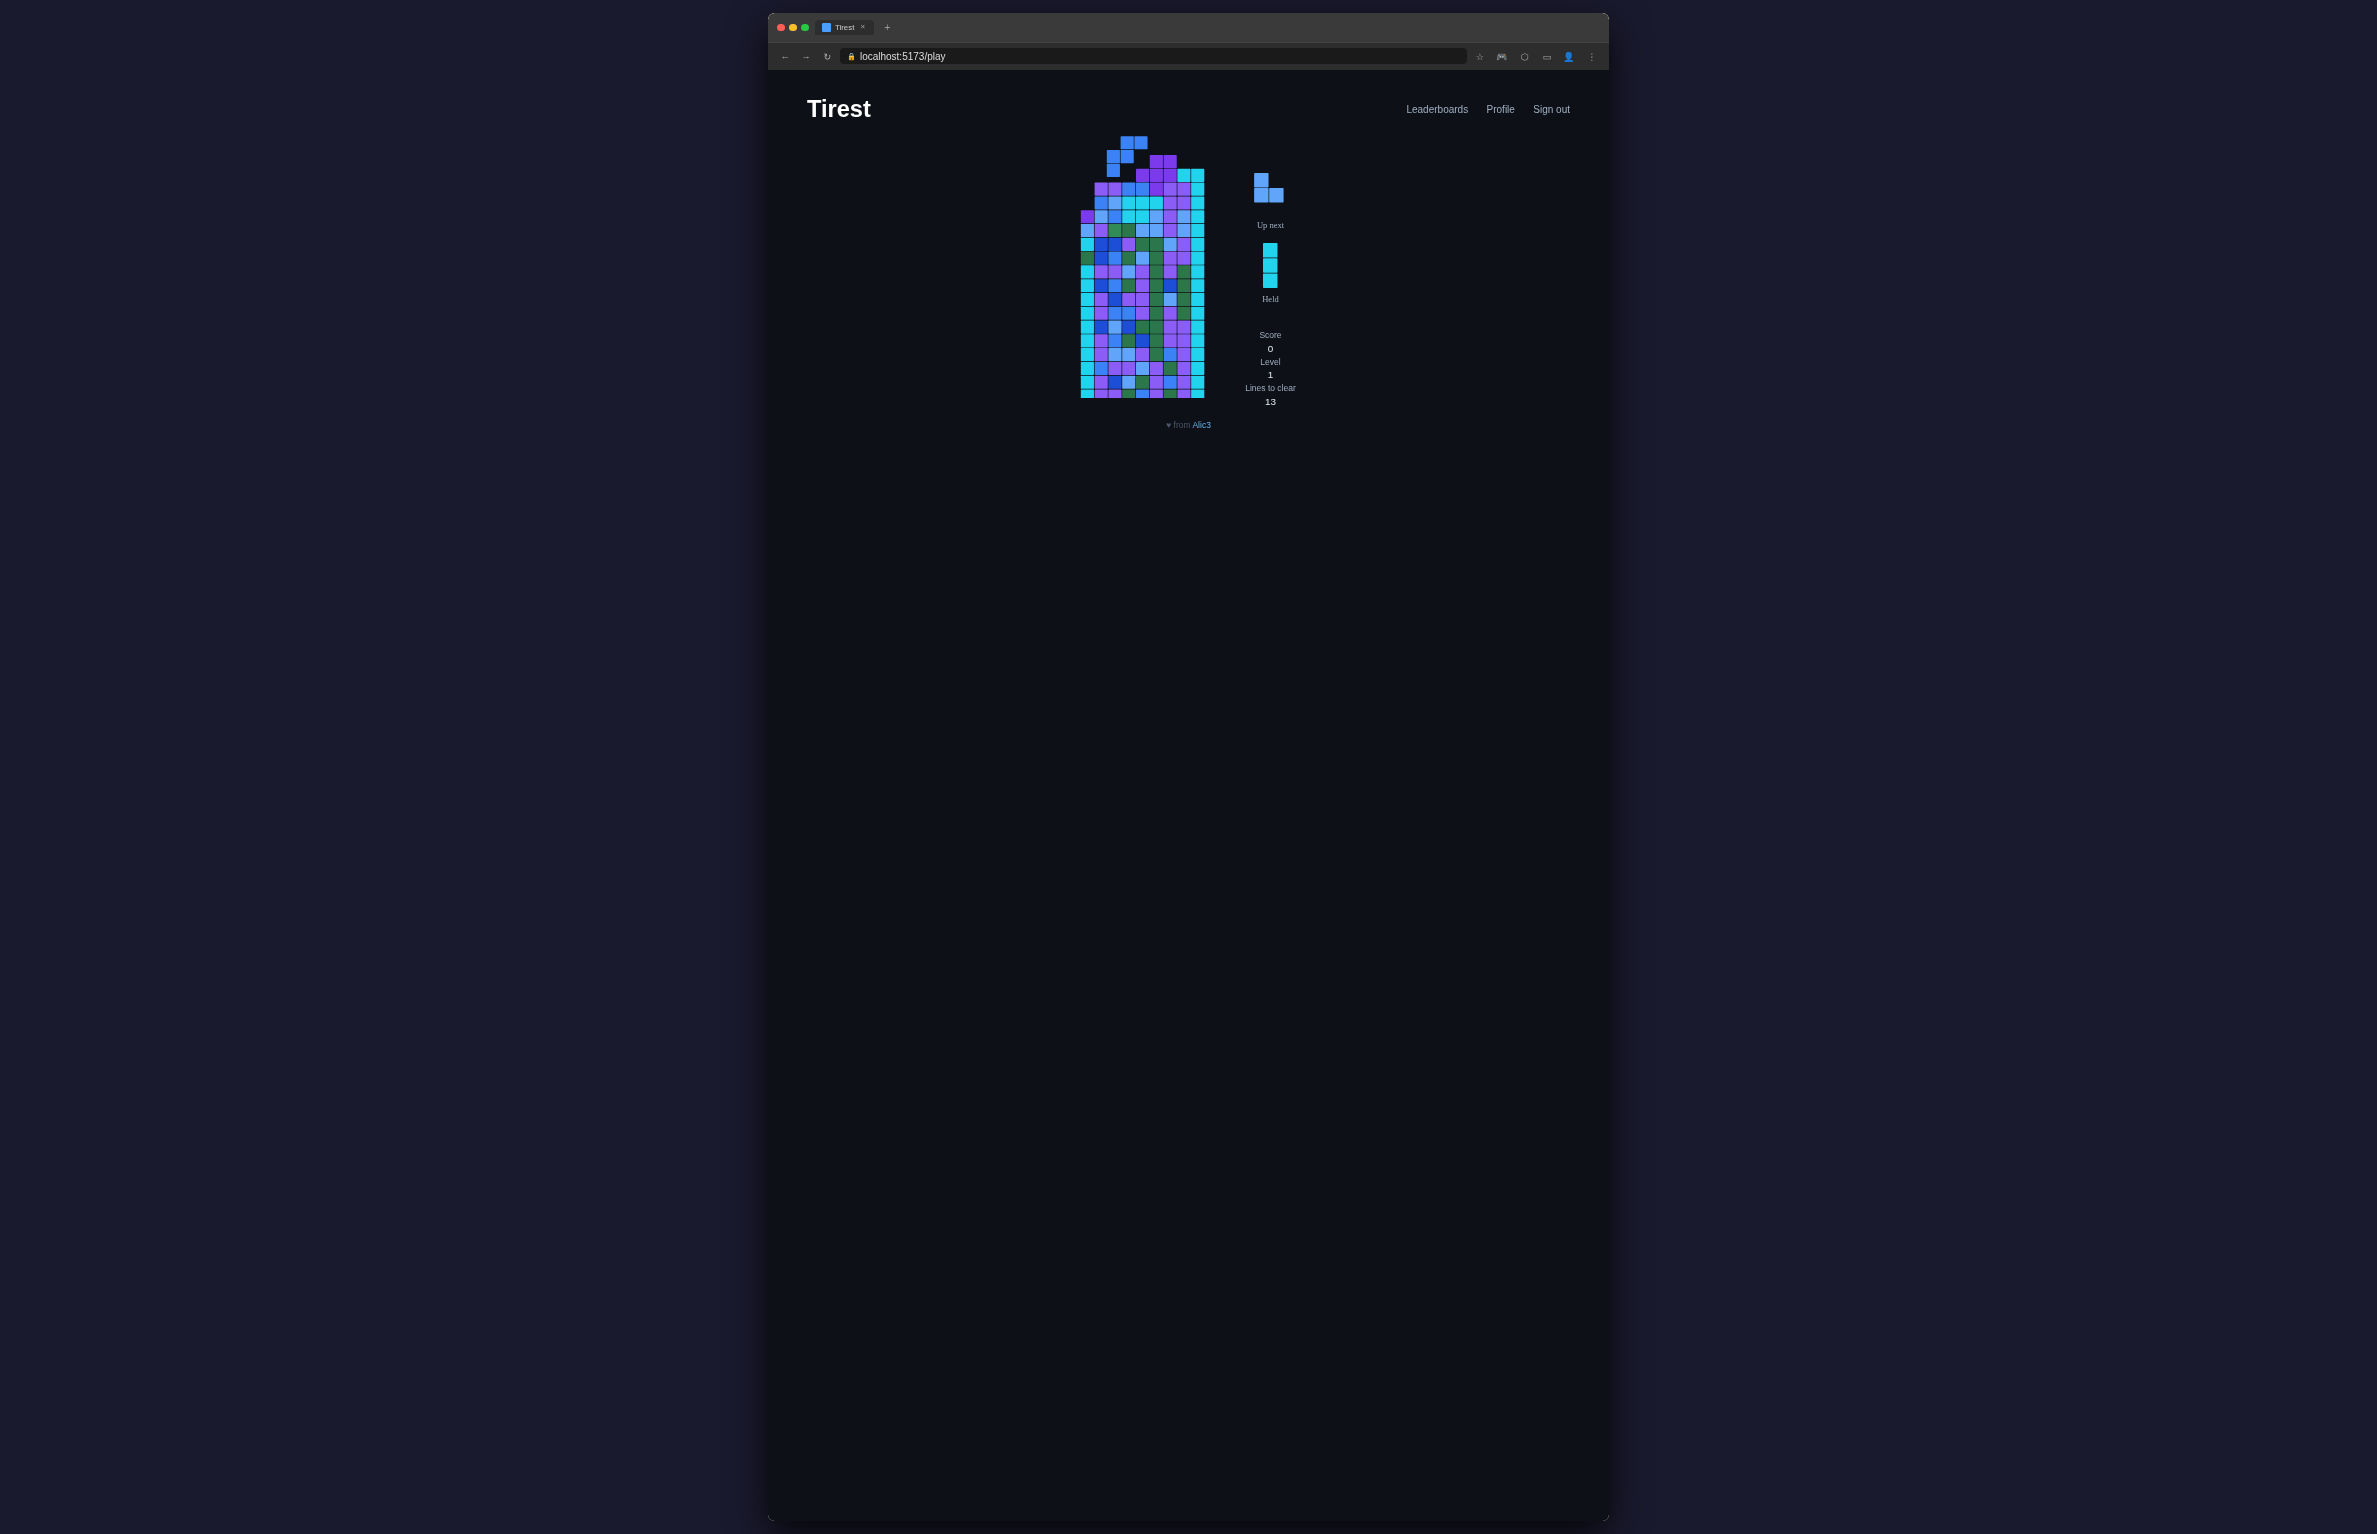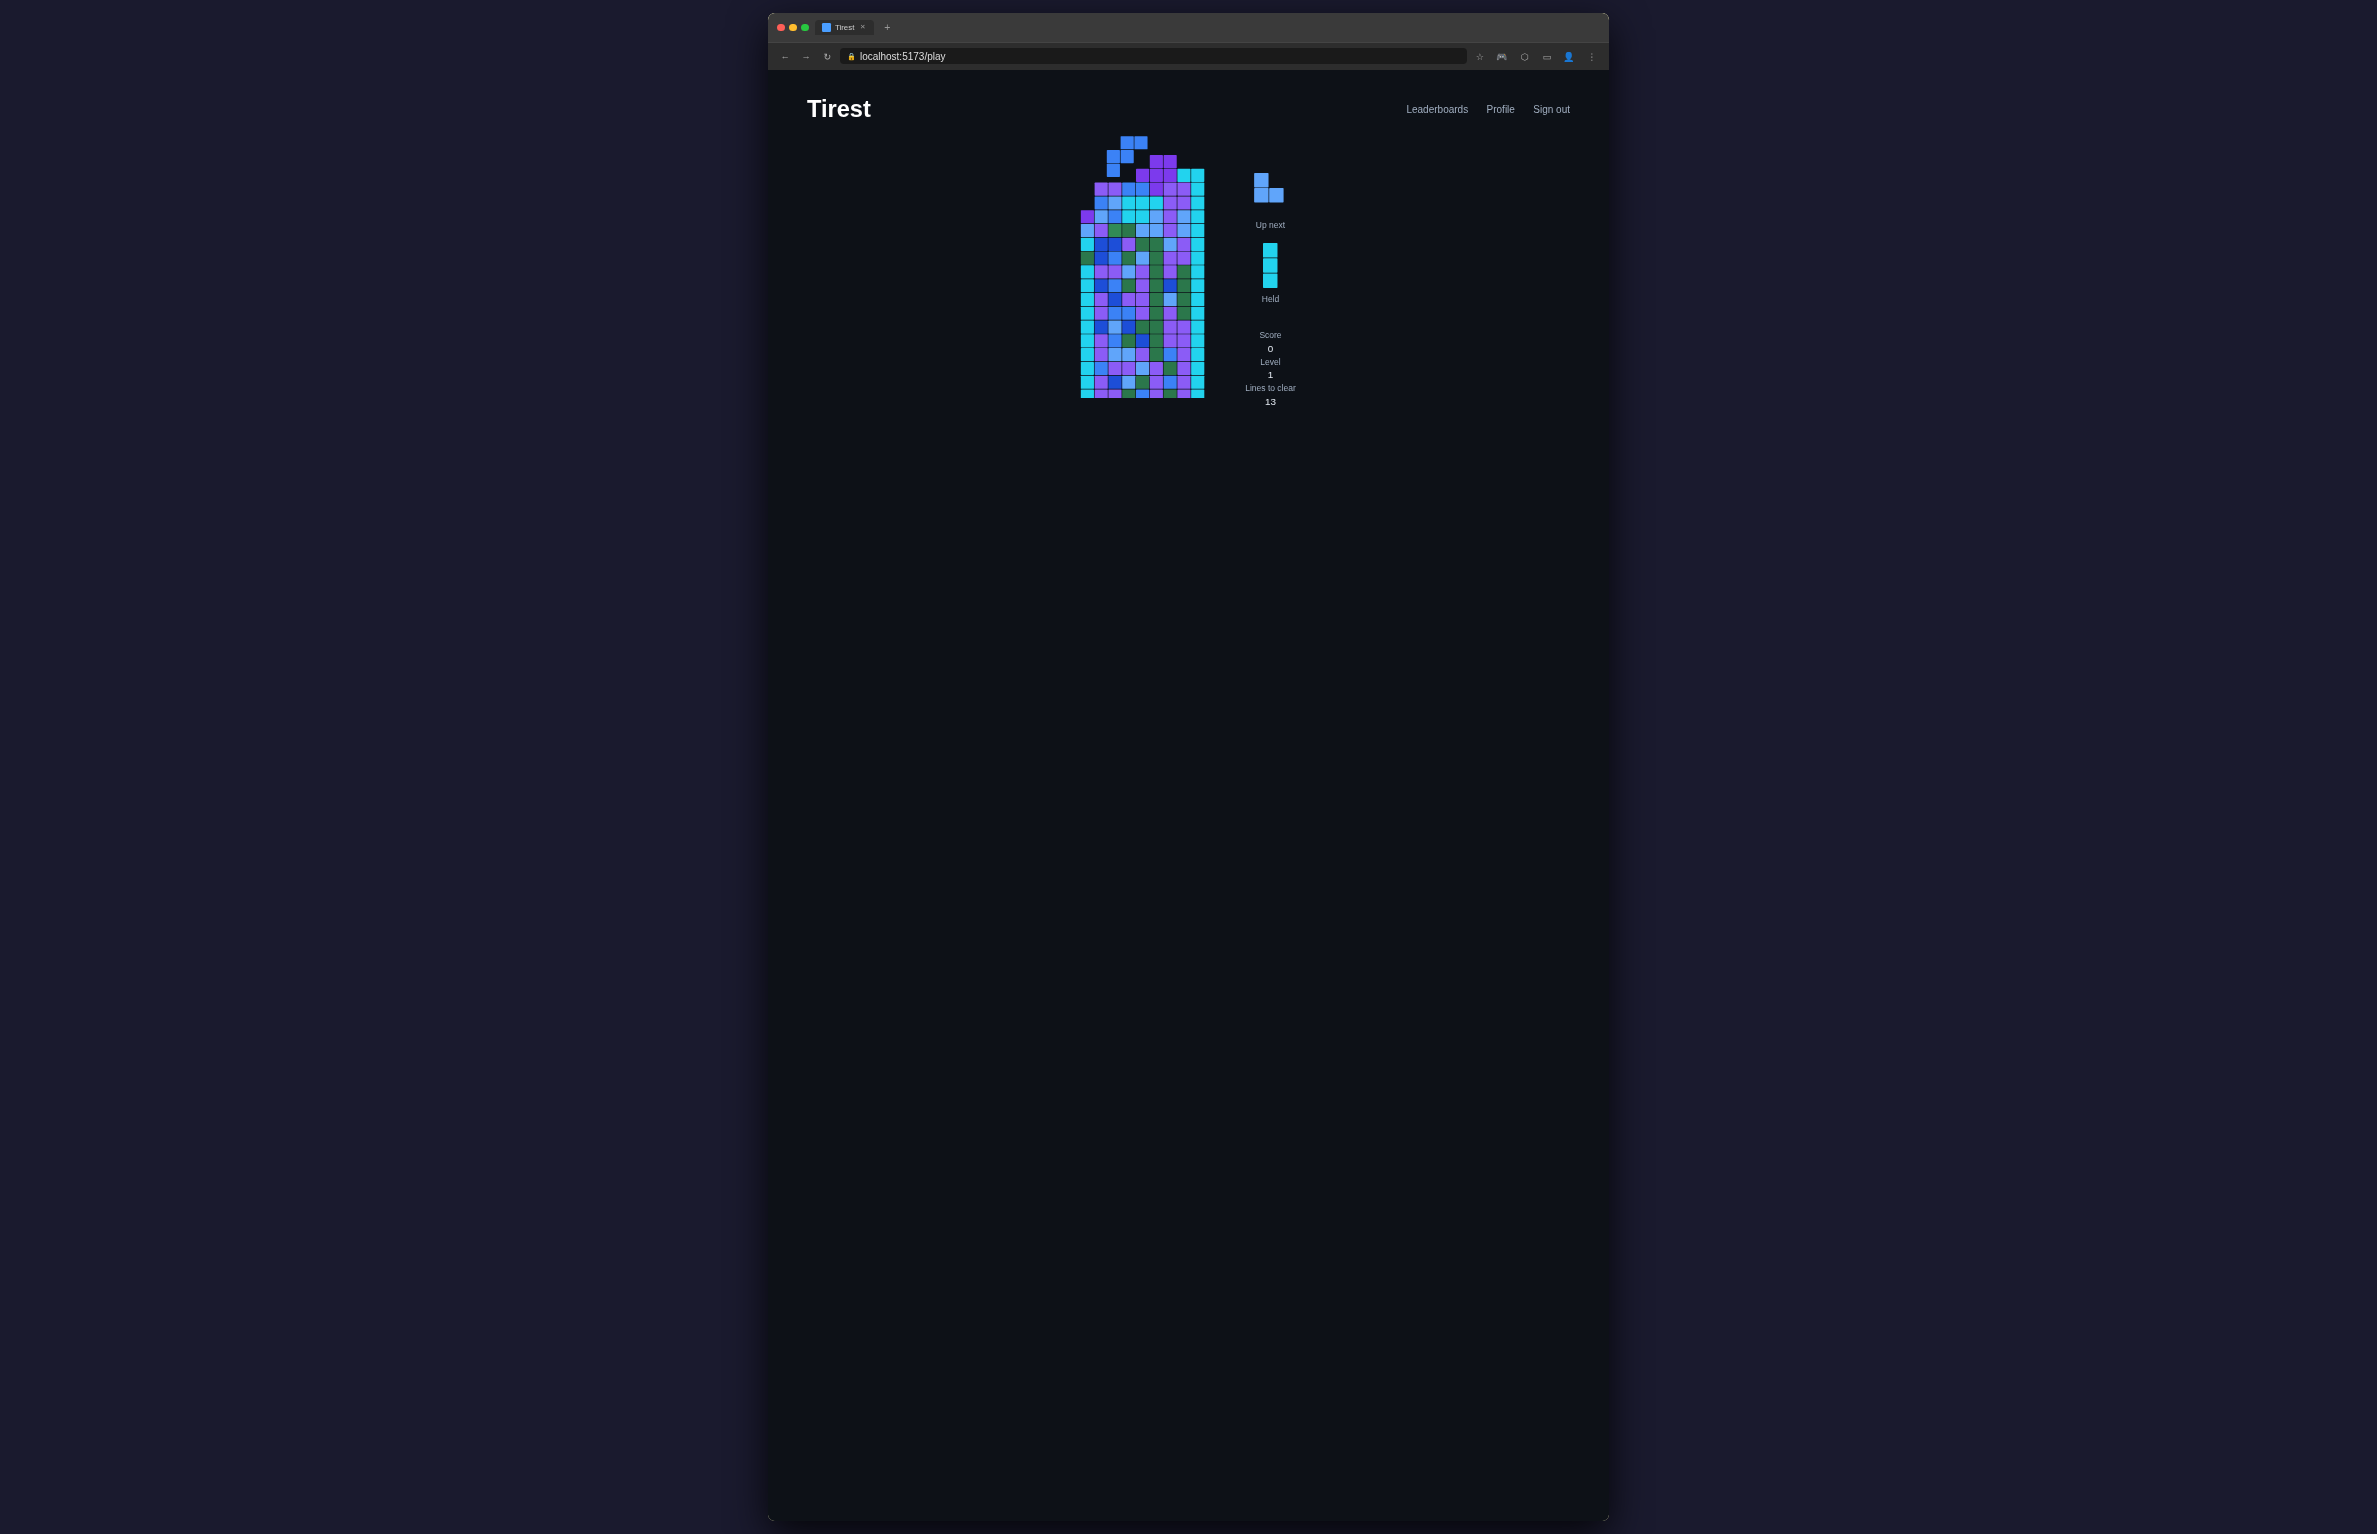--- a/index.html
+++ b/index.html
@@ -190,20 +190,21 @@
       gap: 0;
       padding-top: 13px;
       min-width: 79px;
     }
 
     .piece-preview {
       display: flex;
       flex-direction: column;
       align-items: center;
       margin-bottom: 13px;
+      font-family: Liberation Serif, serif;
     }
 
     .piece-display {
       width: 46px;
       height: 46px;
       display: flex;
       align-items: center;
       justify-content: center;
       margin-bottom: 5.3px;
     }
@@ -542,17 +543,23 @@
             </div>
             <div class="stat-item">
               <span class="stat-label">Lines to clear</span>
               <span class="stat-value">13</span>
             </div>
           </div>
         </div>
 
       </div>
 
+      <div class="app-footer">
+        <span>♥</span>
+        <span>from</span>
+        <span> </span>
+        <a class="footer-link">Alic3</a>
+      </div>
 
     </div>
   </div>
 </div>
 
 
 </body></html>

